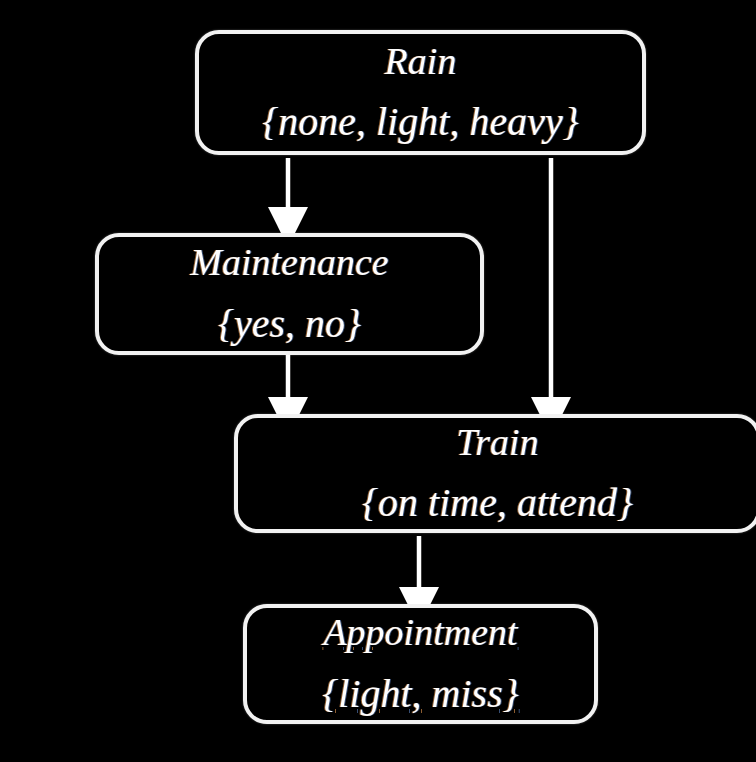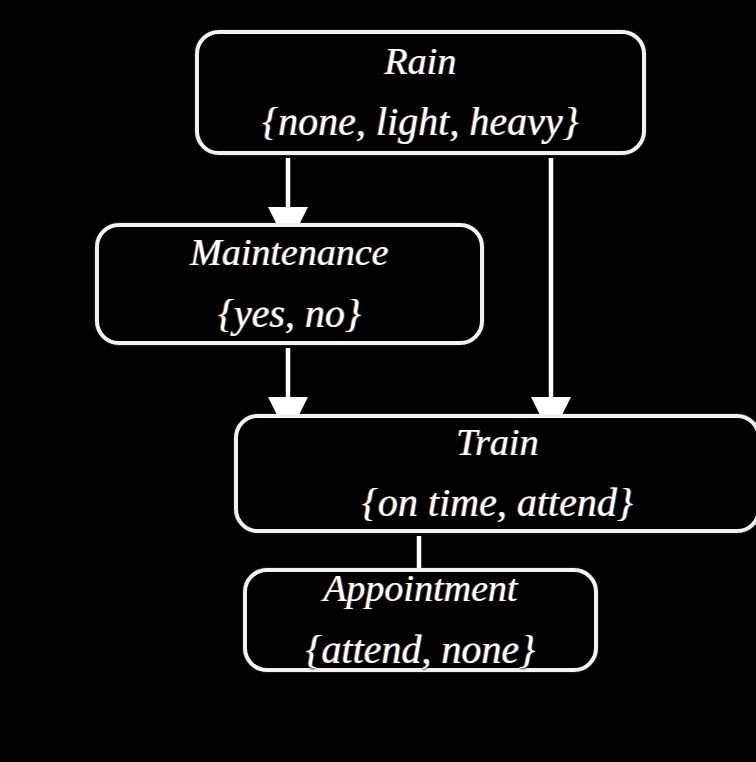--- a/index.html
+++ b/index.html
@@ -63,27 +63,27 @@
   }
 
   .node-name   { font-size: 38px; }
   .node-domain { font-size: 40px; margin-top: 2px; }
 
   
   #node-rain {
     left: 195px;  top: 30px;  width: 451px; height: 125px;
   }
   #node-maintenance {
-    left: 95px;   top: 223px; width: 389px; height: 122px;
+    left: 95px;   top: 233px; width: 389px; height: 122px;
   }
   #node-train {
     left: 198px;  top: 414px; width: 527px; height: 119px; margin-left: 36px;
   }
   #node-appointment {
-    left: 243px;  top: 568px; width: 355px; height: 104px;
+    left: 243px;  top: 604px; width: 355px; height: 120px; text-decoration: underline;
   }
 </style>
 </head>
 <body>
 
 <div id="diagram-canvas">
 
   <svg id="edge-layer" viewBox="0 0 756 762" width="756" height="762" aria-hidden="true">
     <defs>
       <marker id="arrowhead" markerWidth="9" markerHeight="9" refX="1.2" refY="4.5" orient="auto" markerUnits="strokeWidth">
@@ -110,16 +110,16 @@
     <span class="node-domain">{yes, no}</span>
   </div>
 
   <div class="node" id="node-train">
     <span class="node-name">Train</span>
     <span class="node-domain">{on time, attend}</span>
   </div>
 
   <div class="node" id="node-appointment">
     <span class="node-name">Appointment</span>
-    <span class="node-domain">{attend, none}</span>
+    <span class="node-domain">{light, miss}</span>
   </div>
 
 </div>
 
 </body></html>

